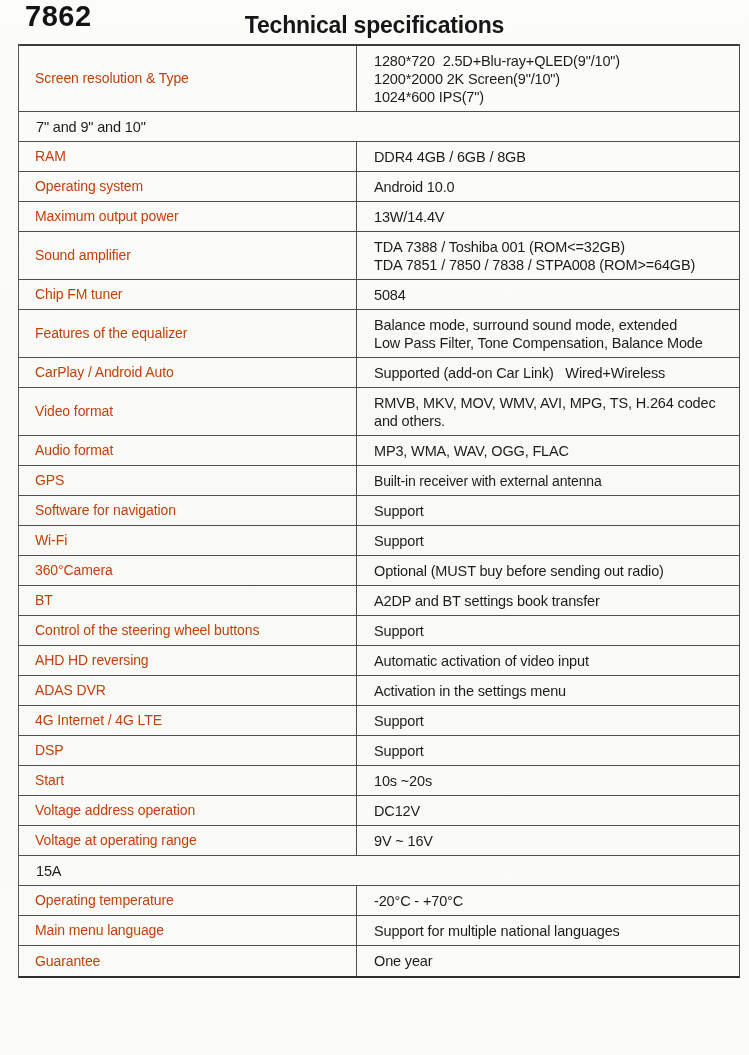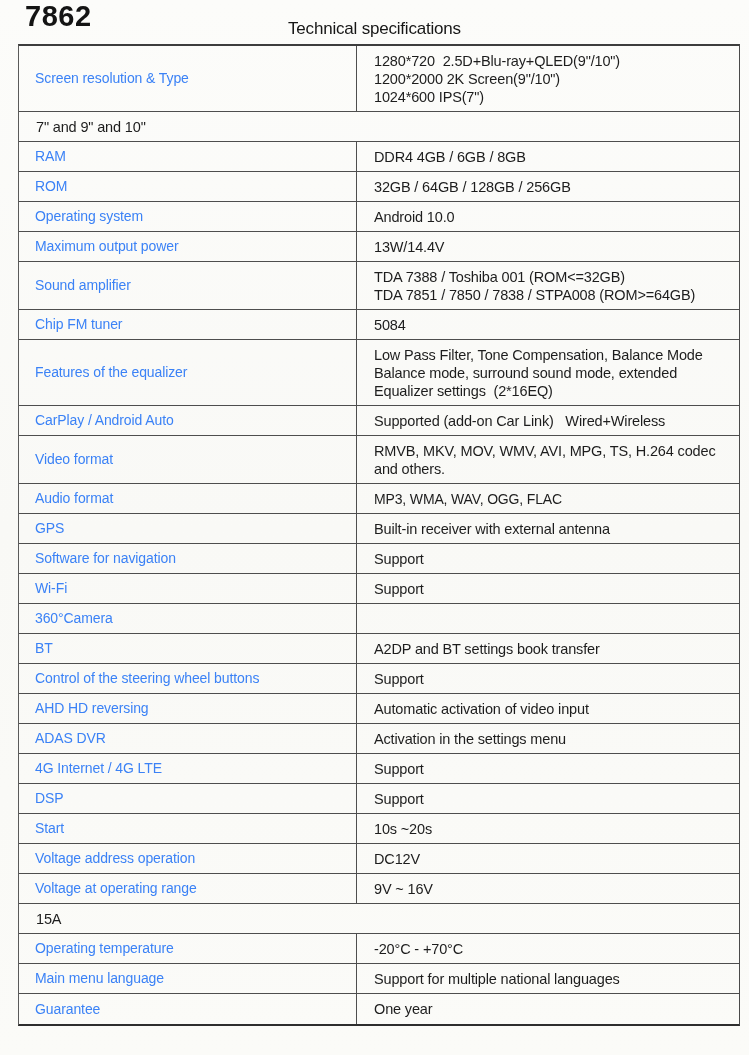--- a/index.html
+++ b/index.html
@@ -21,23 +21,23 @@
     position: absolute;
     left: 25px;
     top: 0px;
     font-size: 29px;
     font-weight: bold;
     letter-spacing: 0.5px;
     color: #141414;
   }
   .page-title {
     text-align: center;
-    padding-top: 19px;
-    font-size: 17px;
-    font-weight: normal;
+    padding-top: 12px;
+    font-size: 23px;
+    font-weight: bold;
     color: #161616;
     letter-spacing: -0.2px;
   }
   .spec-table {
     position: absolute;
     left: 18px;
     top: 44px;
     width: 722px;
     border-top: 2px solid #3d3d3d;
     border-bottom: 2px solid #2e2e2e;
@@ -54,21 +54,21 @@
   .spec-label {
     width: 338px;
     flex: 0 0 338px;
     border-right: 1px solid #4e4e4e;
     display: flex;
     align-items: center;
     padding: 5px 24px 5px 16px;
     font-size: 14px;
     line-height: 17px;
     letter-spacing: -0.1px;
-    color: #3b82f6;
+    color: #c2410c;
   }
   .spec-value {
     flex: 1 1 auto;
     display: flex;
     flex-direction: column;
     justify-content: center;
     padding: 5.5px 4px 5.5px 17px;
     font-size: 14.5px;
     color: #1d1d1d;
     letter-spacing: -0.15px;
@@ -112,26 +112,20 @@
   </div>
 
 
   <div class="spec-row">
     <div class="spec-label">RAM</div>
     <div class="spec-value">
         <div class="line">DDR4 4GB / 6GB / 8GB</div>
       </div>
   </div>
 
-  <div class="spec-row">
-    <div class="spec-label">ROM</div>
-    <div class="spec-value">
-        <div class="line">32GB / 64GB / 128GB / 256GB</div>
-      </div>
-  </div>
 
   <div class="spec-row">
     <div class="spec-label">Operating system</div>
     <div class="spec-value">
         <div class="line">Android 10.0</div>
       </div>
   </div>
 
   <div class="spec-row">
     <div class="spec-label">Maximum output power</div>
@@ -151,23 +145,22 @@
   <div class="spec-row">
     <div class="spec-label">Chip FM tuner</div>
     <div class="spec-value">
         <div class="line">5084</div>
       </div>
   </div>
 
   <div class="spec-row">
     <div class="spec-label">Features of the equalizer</div>
     <div class="spec-value">
+        <div class="line">Balance mode, surround sound mode, extended</div>
         <div class="line">Low Pass Filter, Tone Compensation, Balance Mode</div>
-        <div class="line">Balance mode, surround sound mode, extended</div>
-        <div class="line">Equalizer settings  (2*16EQ)</div>
       </div>
   </div>
 
   <div class="spec-row">
     <div class="spec-label">CarPlay / Android Auto</div>
     <div class="spec-value">
         <div class="line">Supported (add-on Car Link)   Wired+Wireless</div>
       </div>
   </div>
 
@@ -201,20 +194,23 @@
 
   <div class="spec-row">
     <div class="spec-label">Wi-Fi</div>
     <div class="spec-value">
         <div class="line">Support</div>
       </div>
   </div>
 
   <div class="spec-row">
     <div class="spec-label">360°Camera</div>
+    <div class="spec-value">
+        <div class="line">Optional (MUST buy before sending out radio)</div>
+      </div>
   </div>
 
   <div class="spec-row">
     <div class="spec-label">BT</div>
     <div class="spec-value">
         <div class="line">A2DP and BT settings book transfer</div>
       </div>
   </div>
 
   <div class="spec-row">

